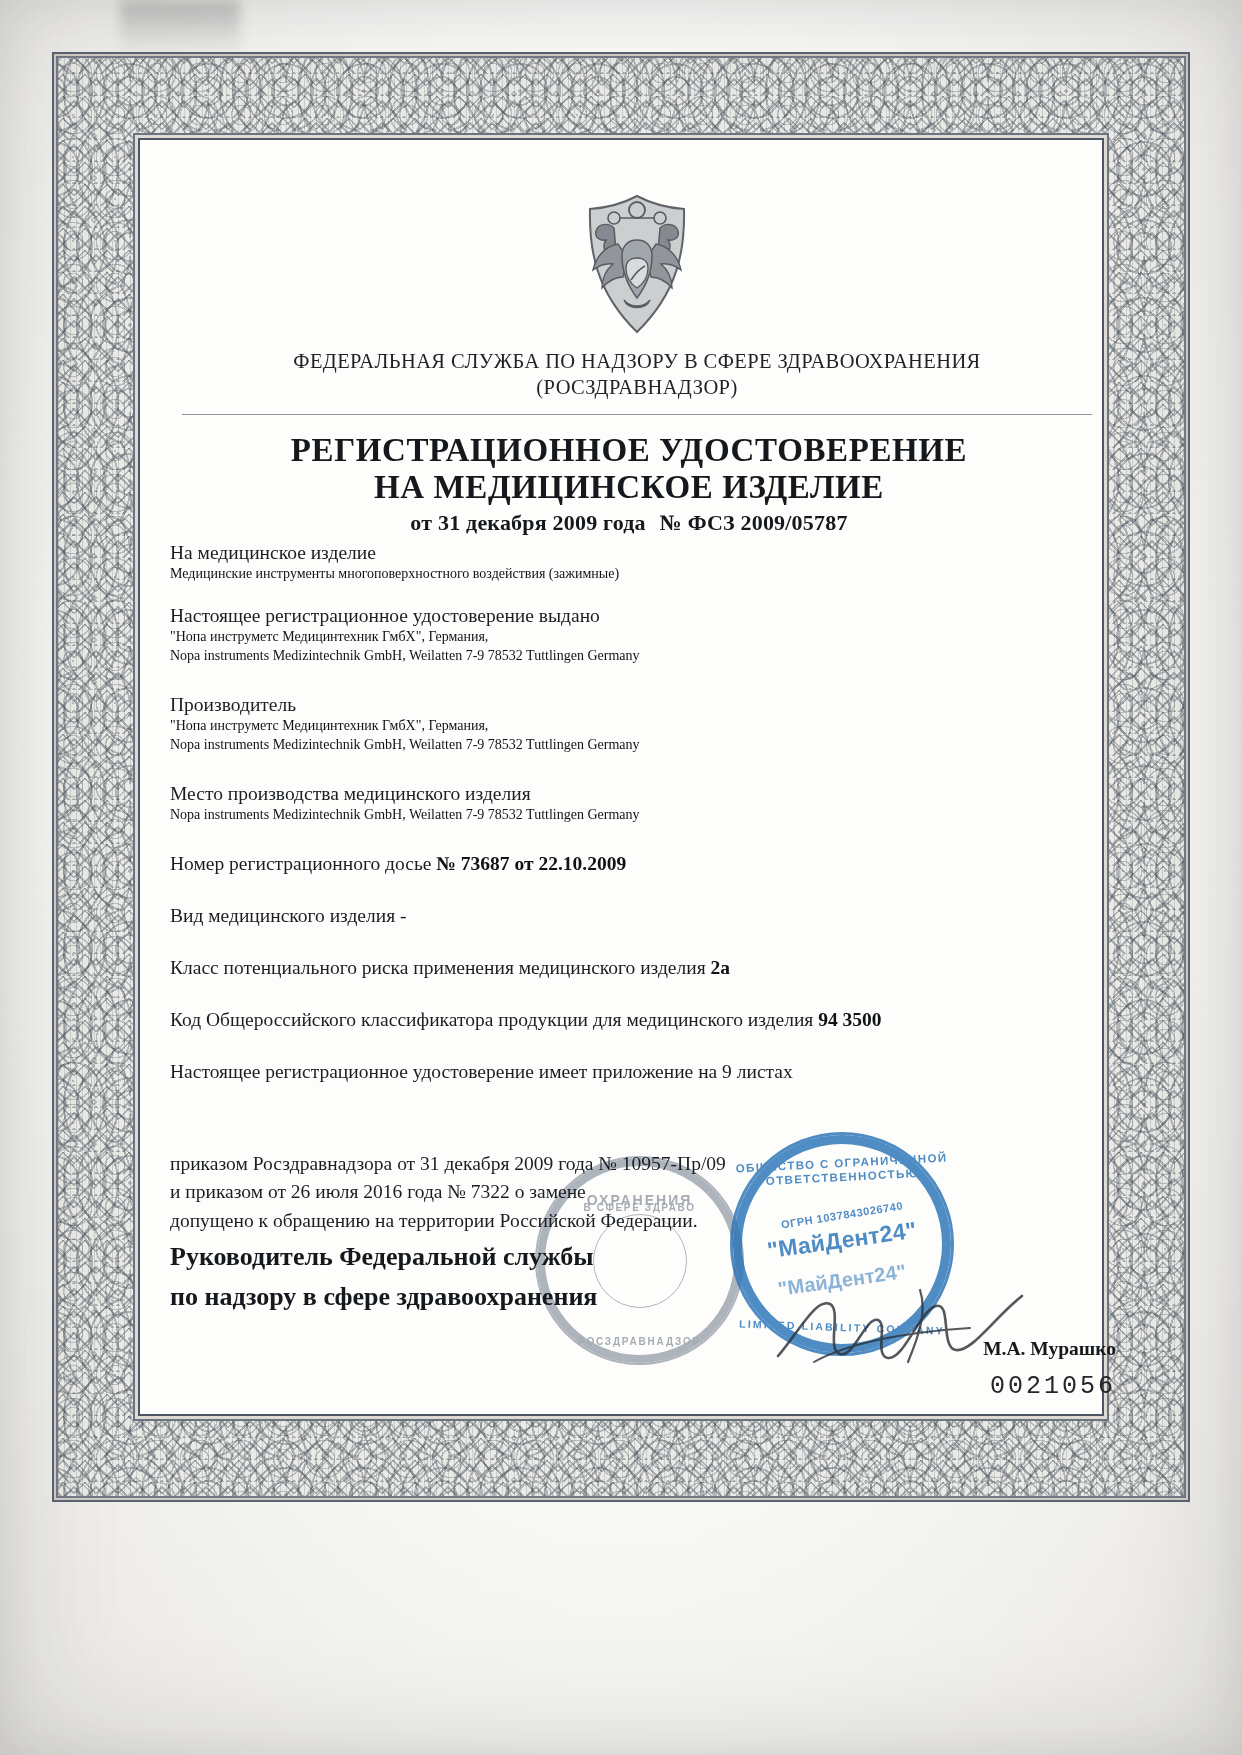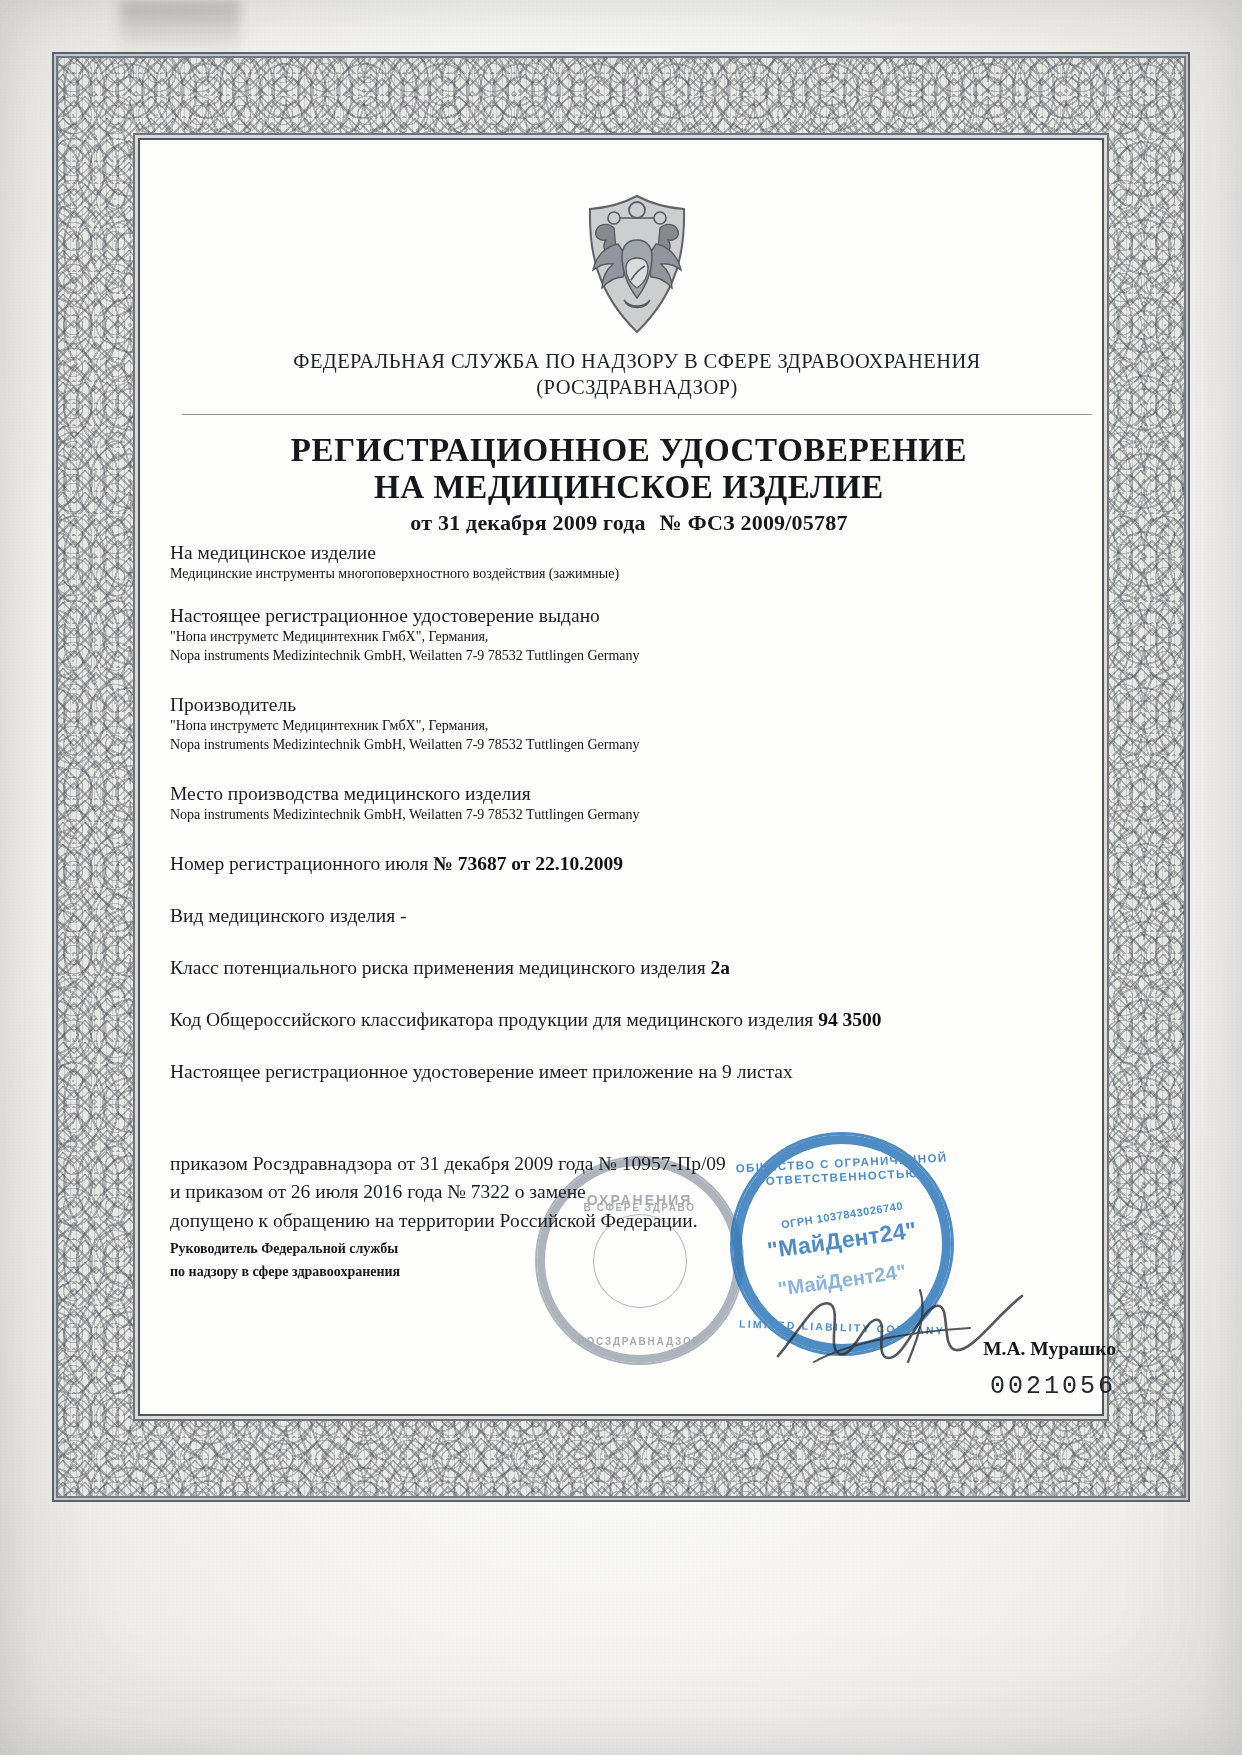--- a/index.html
+++ b/index.html
@@ -185,21 +185,21 @@
   .order-line {
     font-size: 19.5px;
     line-height: 1.45;
     color: #1a1e23;
     position: relative;
     z-index: 3;
   }
   .order-line.second { margin-top: 0; }
   .chief {
     margin-top: 4px;
-    font-size: 14px;
+    font-size: 26px;
     font-weight: bold;
     line-height: 1.4;
     position: relative;
     z-index: 3;
   }
   .chief-name {
     position: absolute;
     right: 0;
     top: 188px;
     font-size: 19.5px;
@@ -354,21 +354,21 @@
         <div class="f-value">"Нопа инструметс Медицинтехник ГмбХ", Германия,</div>
         <div class="f-value">Nopa instruments Medizintechnik GmbH, Weilatten 7-9 78532 Tuttlingen Germany</div>
       </div>
 
       <div class="field gap-lg">
         <div class="f-label">Место производства медицинского изделия</div>
         <div class="f-value">Nopa instruments Medizintechnik GmbH, Weilatten 7-9 78532 Tuttlingen Germany</div>
       </div>
 
       <div class="field gap-lg">
-        <div class="f-inline"><span>Номер регистрационного июля </span><b>№ 73687 от 22.10.2009</b></div>
+        <div class="f-inline"><span>Номер регистрационного досье </span><b>№ 73687 от 22.10.2009</b></div>
       </div>
 
       <div class="field gap-lg">
         <div class="f-inline">Вид медицинского изделия -</div>
       </div>
 
       <div class="field gap-lg">
         <div class="f-inline"><span>Класс потенциального риска применения медицинского изделия </span><b>2а</b></div>
       </div>
 

